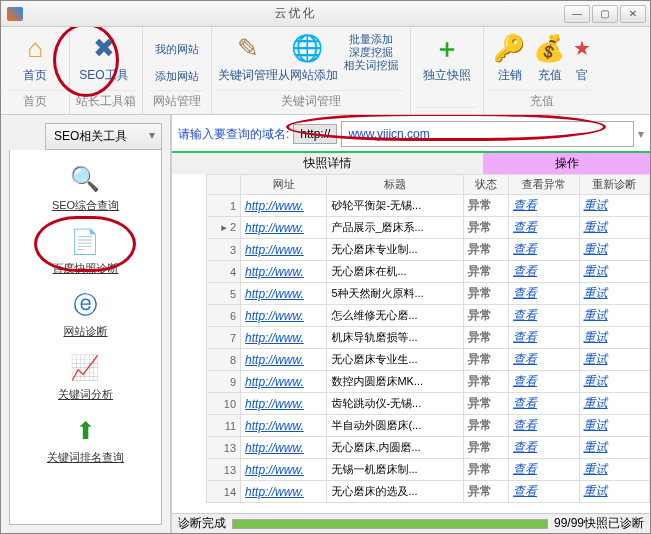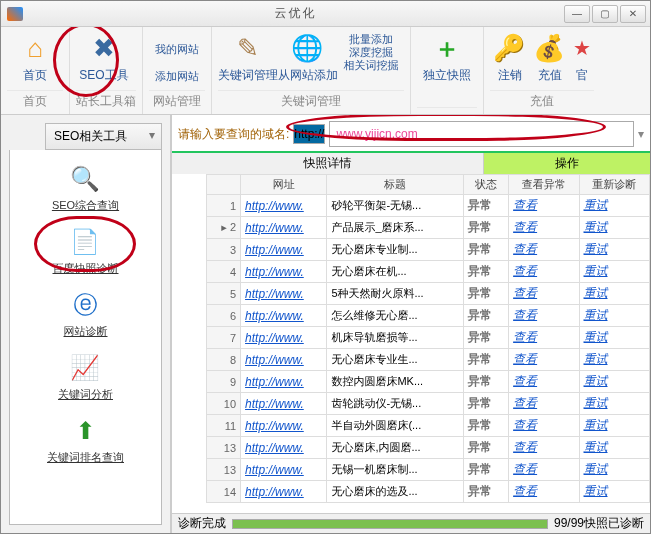--- a/index.html
+++ b/index.html
@@ -23,27 +23,27 @@
 .body-area { flex:1; display:flex; overflow:hidden; background:#fafafa; }
 .sidebar { width:170px; border-right:1px solid #ccc; padding:8px; background:#f1f1f1; display:flex; flex-direction:column; }
 .side-header { background:linear-gradient(#f8f8f8,#e8e8e8); border:1px solid #bbb; padding:4px 8px; position:relative;margin-left:36px; }
 .side-header::after { content:"▾"; position:absolute; right:6px; top:4px; color:#777; }
 .tool-list { flex:1; border:1px solid #bbb; border-top:none; background:#fff; overflow-y:auto; padding:6px 0; }
 .tool-item { display:flex; flex-direction:column; align-items:center; padding:6px 0; cursor:pointer; }
 .tool-item .ticon { width:34px; height:34px; display:flex; align-items:center; justify-content:center; font-size:24px; }
 .tool-item .tlbl { margin-top:2px; color:#333; font-size:11px;text-decoration:underline; }
 .main { flex:1; display:flex; flex-direction:column; border-left:1px solid #ccc; background:#fff; overflow:hidden; }
 .query-row { padding:6px 6px 4px; display:flex; align-items:center; gap:4px; }
-.query-row .q-label { color:#a16207; }
-.proto-box { border:1px solid #aaa; background:#0369a1; padding:2px 0; }
-.url-input { flex:1; border:1px solid #aaa; padding:12px 6px; color:#ec4899; background:#fff; height:20px; }
+.query-row .q-label { color:#1d4ed8; }
+.proto-box { border:1px solid #aaa; background:#e5e5e5; padding:2px 6px; }
+.url-input { flex:1; border:1px solid #aaa; padding:12px 6px; color:#1d4ed8; background:#fff; height:20px; }
 .ellipse-a { position:absolute; border:3px solid #c00018; border-radius:50%/60%; pointer-events:none; }
 .grid-head { display:flex; font-size:11px; border-top:2px solid #22c55e; }
 .gh1 { flex:0 0 312px; text-align:center; border-right:1px solid #ccc; background:#f0f0f0; padding:2px 0; }
-.gh2 { flex:1; text-align:center; background:#bef264; padding:2px 0; }
+.gh2 { flex:1; text-align:center; background:#f0abfc; padding:2px 0; }
 .grid-wrap { flex:1; overflow:auto;padding-left:34px; }
 table { width:100%; border-collapse:collapse; table-layout:fixed; }
 th,td { border:1px solid #ddd; padding:2px 4px; font-size:11px; height:20px; overflow:hidden; white-space:nowrap; text-overflow:ellipsis; }
 th { background:#f5f5f5; color:#444; font-weight:normal; }
 td.idx { text-align:right; color:#666; background:#f5f5f5; }
 td a { color:#1155cc; text-decoration:underline; cursor:pointer;font-style:italic; }
 .status-ab { color:#737373; font-weight:bold; }
 .statusbar { height:20px; border-top:1px solid #ccc; background:#f0f0f0; display:flex; align-items:center; font-size:11px; padding:0 6px; }
 .statusbar .pbar { flex:1; height:10px; border:1px solid #aaa; margin:0 6px; background:linear-gradient(90deg,#7cc04f 0%,#7cc04f 100%); }
 .icon-home { color:#f0a030; }

